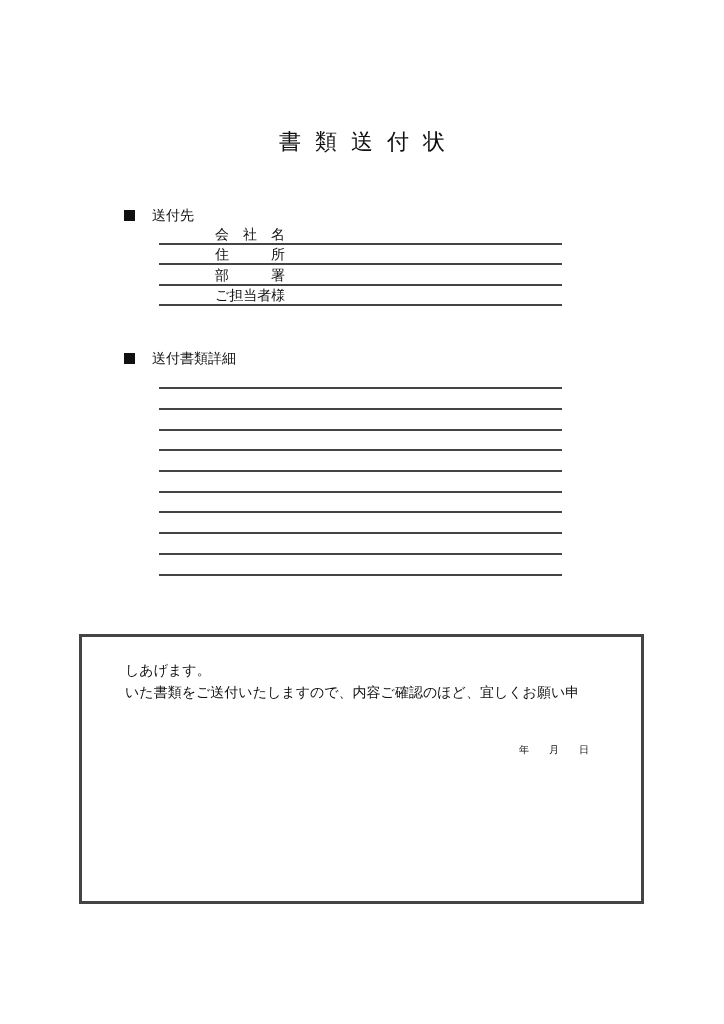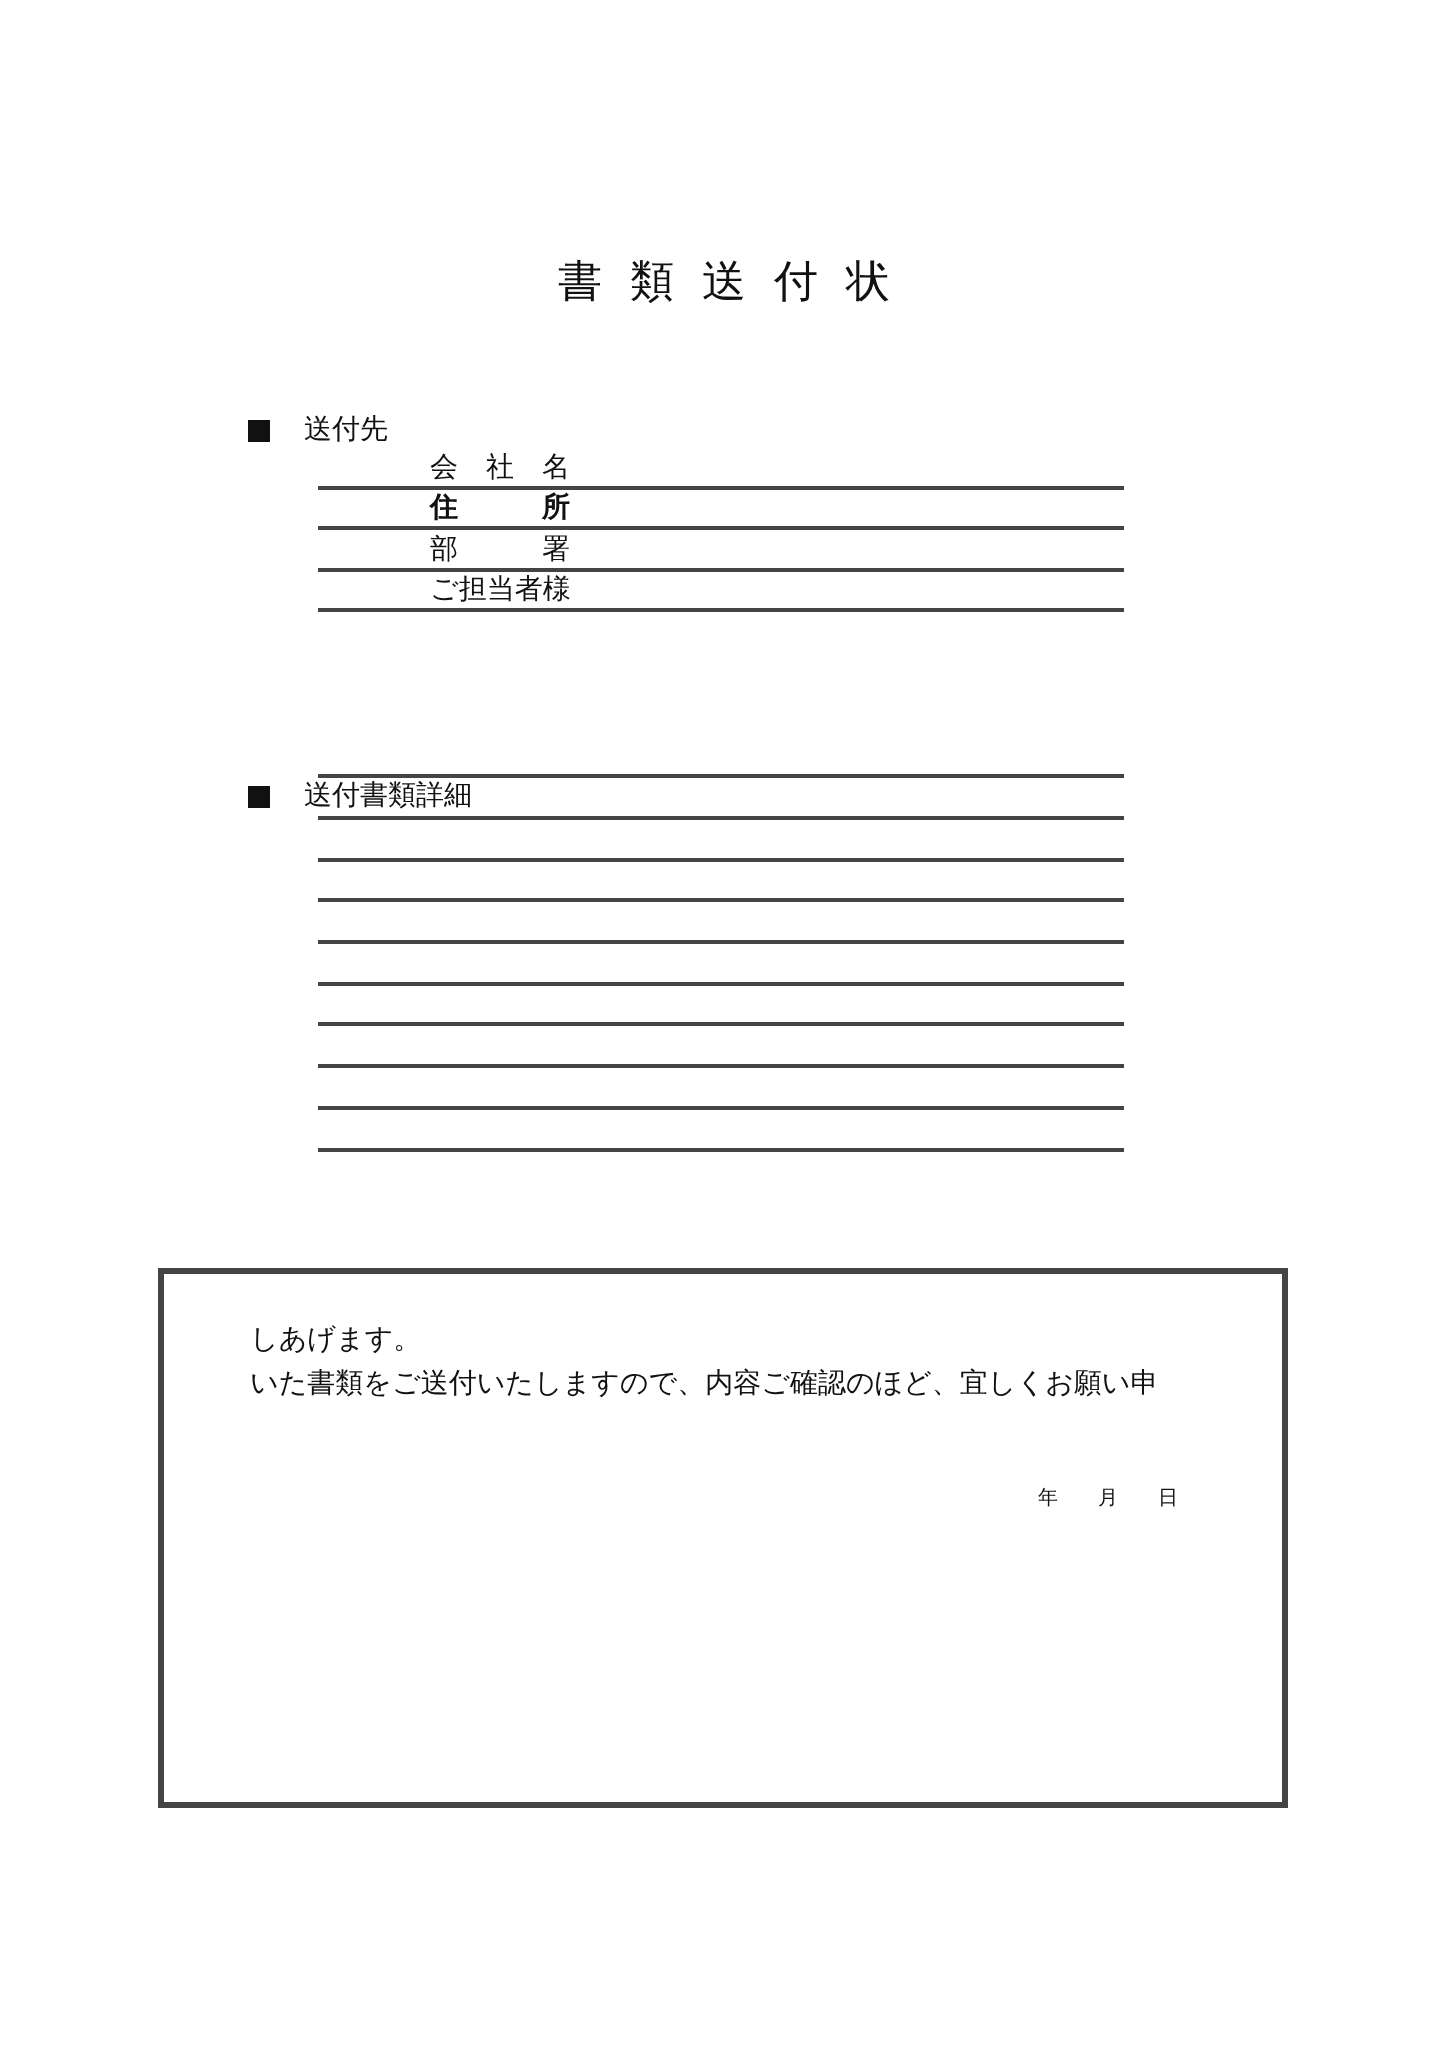--- a/index.html
+++ b/index.html
@@ -98,31 +98,31 @@
 <div class="title">書類送付状</div>
 
 <div class="section-head" style="top:206px;">
   <span class="square"></span>
   <span>送付先</span>
 </div>
 
 <div class="field-row" style="top:225px;">
   <span class="field-label">会　社　名</span>
 </div>
-<div class="field-row" style="top:245px;font-weight:bold;">
+<div class="field-row" style="top:245px;">
   <span class="field-label">住　　　所</span>
 </div>
 <div class="field-row" style="top:266px;">
   <span class="field-label">部　　　署</span>
 </div>
 <div class="field-row" style="top:286px;">
   <span class="field-label">ご担当者様</span>
 </div>
 
-<div class="section-head" style="top:349px;margin-top:40px;">
+<div class="section-head" style="top:349px;">
   <span class="square"></span>
   <span>送付書類詳細</span>
 </div>
 
 <div class="detail-line" style="top:387px;"></div>
 <div class="detail-line" style="top:408px;"></div>
 <div class="detail-line" style="top:429px;"></div>
 <div class="detail-line" style="top:449px;"></div>
 <div class="detail-line" style="top:470px;"></div>
 <div class="detail-line" style="top:491px;"></div>

